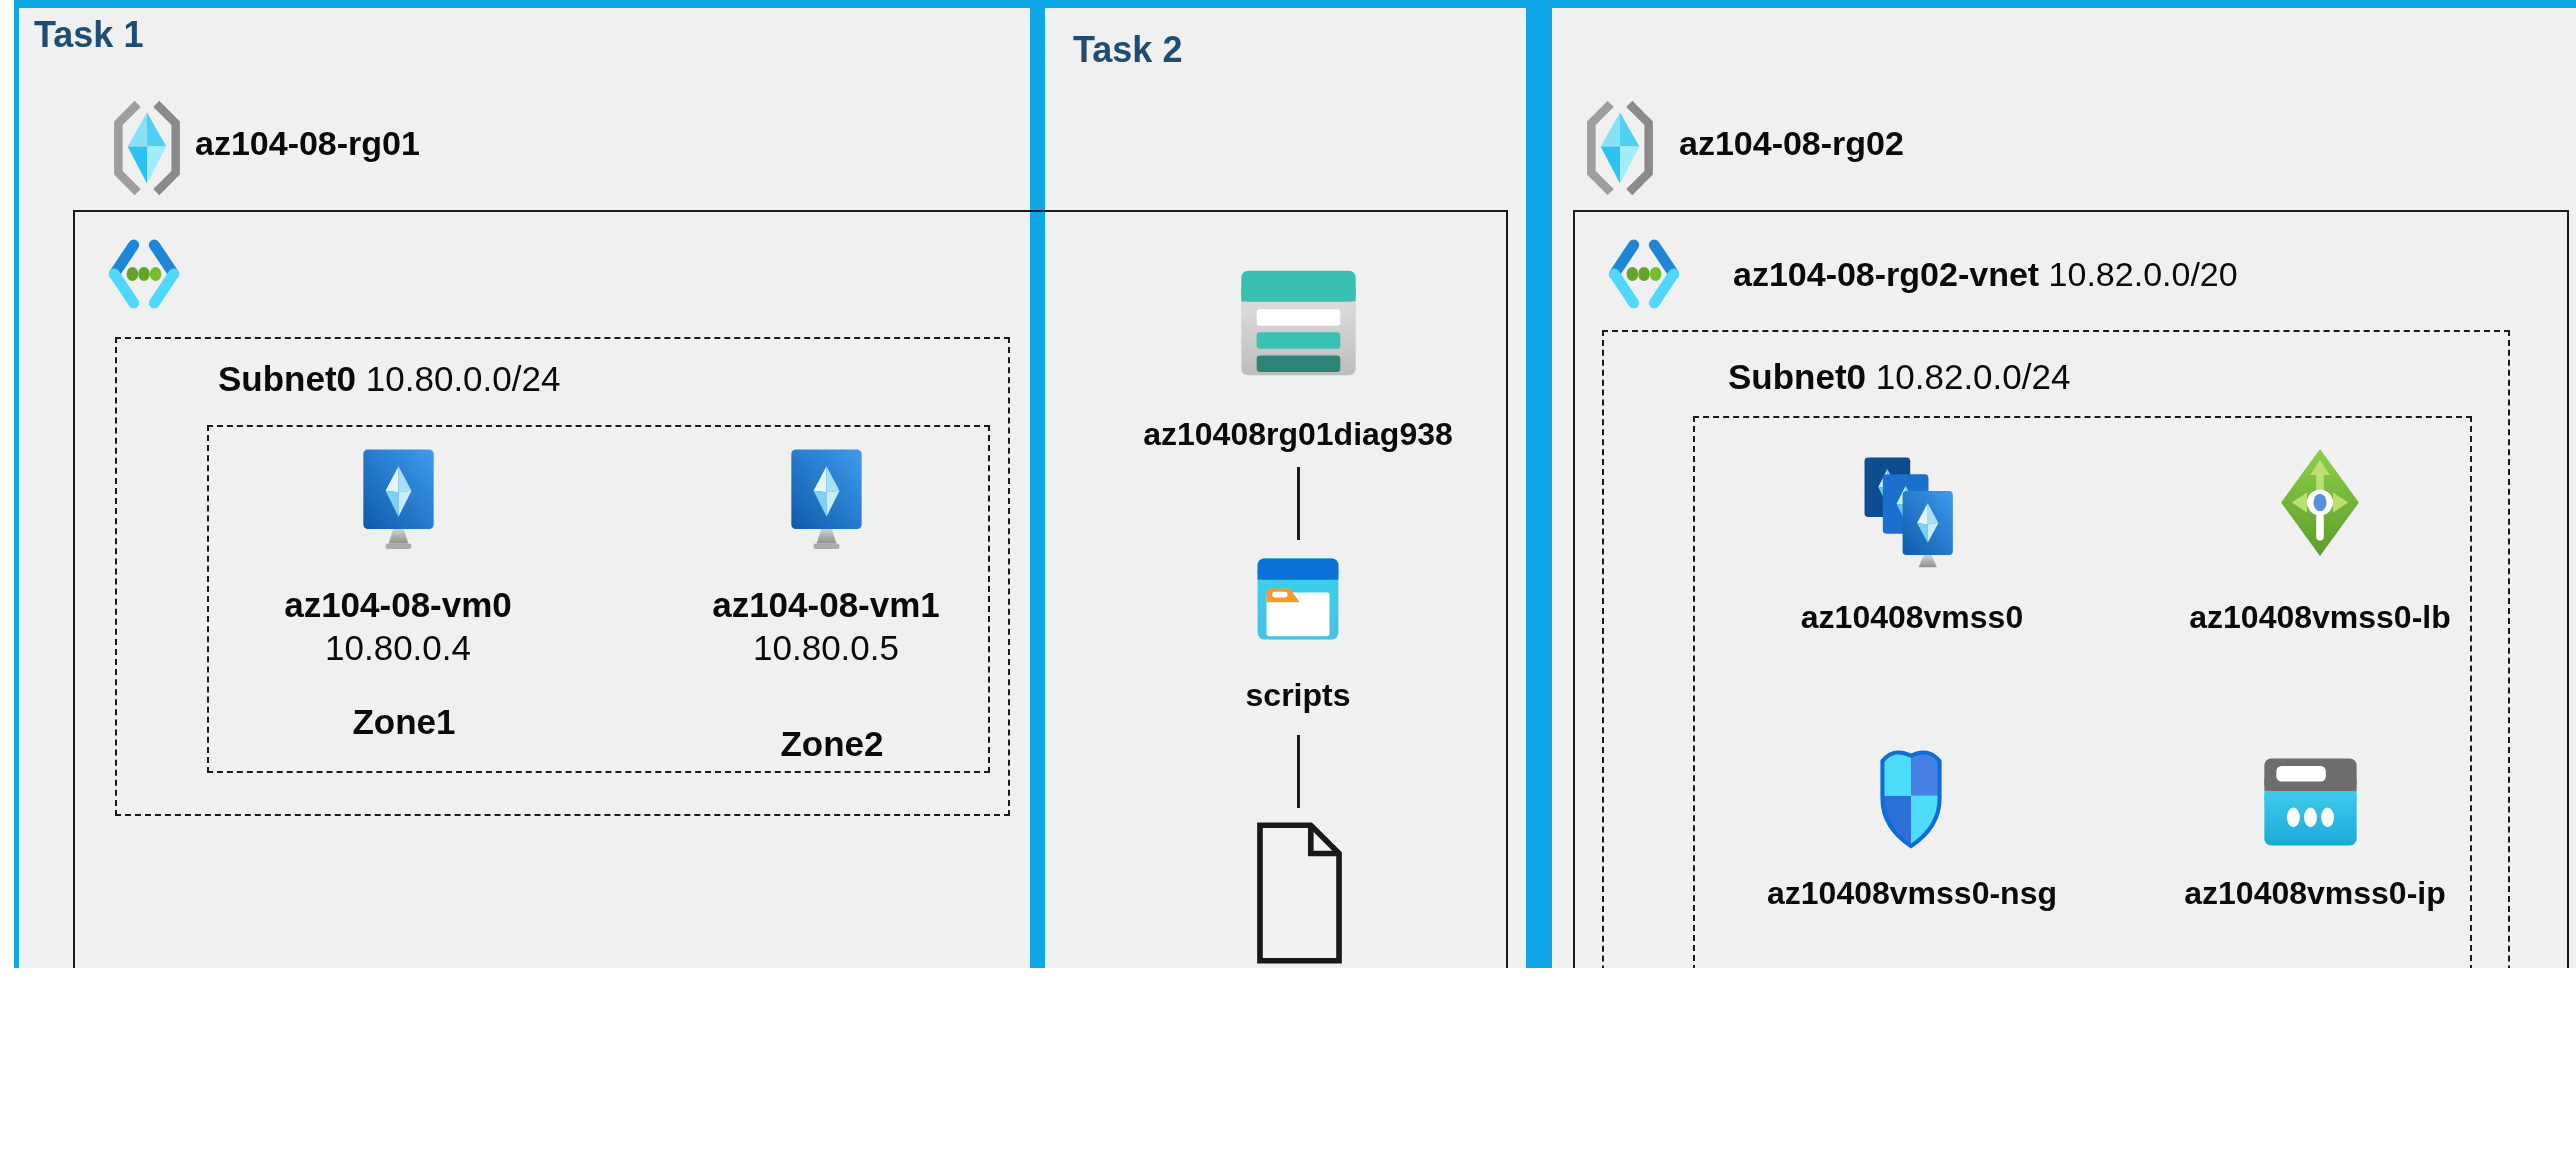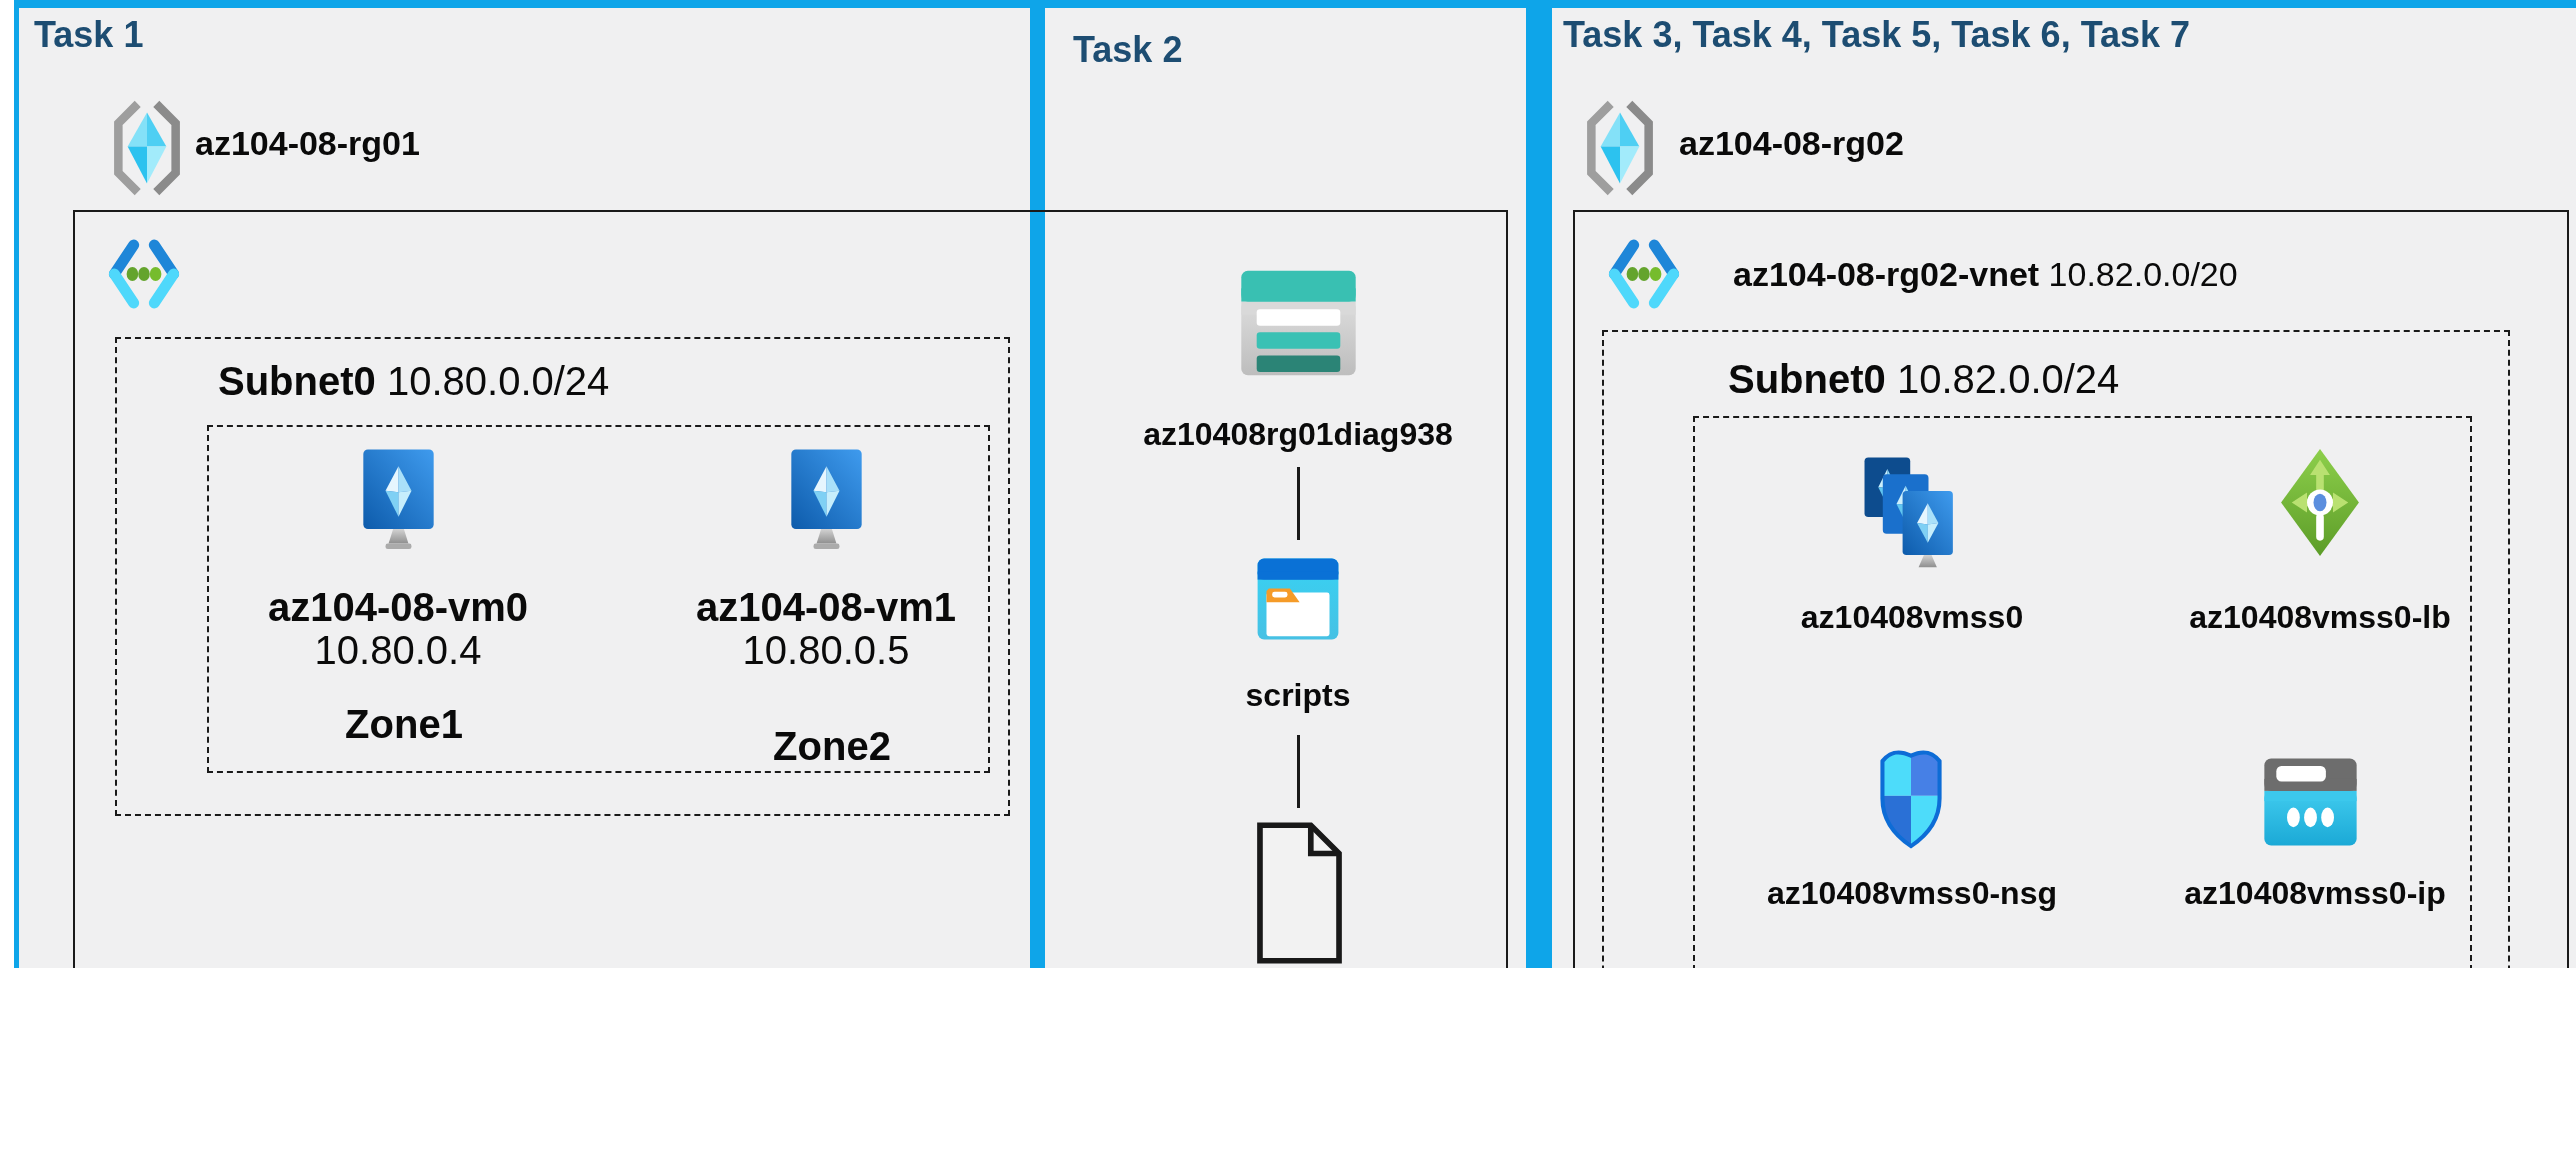--- a/index.html
+++ b/index.html
@@ -7,21 +7,21 @@
           font-family:"Liberation Sans",sans-serif;color:#0a0a0a;margin-left:14px;}
   .abs{position:absolute;}
   .panel{position:absolute;top:8px;height:1154px;background:#f0f0f1;}
   .title{position:absolute;font-weight:700;font-size:36px;color:#1d4d72;white-space:nowrap;line-height:1.1;}
   .box{position:absolute;border:2.7px solid #1a1a1a;box-sizing:border-box;}
   .dash{position:absolute;border:2.7px dashed #1a1a1a;box-sizing:border-box;}
   .lbl{position:absolute;white-space:nowrap;line-height:1.12;}
   .b{font-weight:700;}
   .fs50{font-size:34px;}
   .fs48{font-size:32px;text-align:right;}
-  .fs46{font-size:40px;}
+  .fs46{font-size:35px;}
   .cx{transform:translateX(-50%);}
   .vline{position:absolute;width:2.7px;background:#1a1a1a;}
   svg{display:block;}
 </style>
 </head>
 <body>
 
 <div class="canvas">
 
   <div class="panel" style="left:5.4px;width:1011px;"></div>
@@ -31,21 +31,20 @@
   <div class="box" style="left:59px;top:210px;width:1435px;height:878px;"></div>
   <div class="dash" style="left:101px;top:337px;width:895px;height:479px;"></div>
   <div class="dash" style="left:193px;top:425px;width:783px;height:348px;"></div>
 
   <div class="box" style="left:1559px;top:210px;width:996px;height:878px;"></div>
   <div class="dash" style="left:1588px;top:330px;width:908px;height:711px;"></div>
   <div class="dash" style="left:1679px;top:416px;width:779px;height:555px;"></div>
 
   <div class="title" style="left:20px;top:15px;">Task 1</div>
   <div class="title" style="left:1059px;top:30px;">Task 2</div>
-  <div class="title" style="left:1549px;top:15px;">Task 3, Task 4, Task 5, Task 6, Task 7</div>
 
   <div class="abs" style="left:94px;top:100px;">
     <svg width="78" height="96" viewBox="0 0 100 124">
       <path d="M38 5 L13 30 L13 94 L38 119" fill="none" stroke="#9e9e9e" stroke-width="11"></path>
       <path d="M62 5 L87 30 L87 94 L62 119" fill="none" stroke="#8b8b8b" stroke-width="11"></path>
       <polygon points="50,16 25,60 50,60" fill="#84e1f8"></polygon>
       <polygon points="50,16 75,60 50,60" fill="#4ecff3"></polygon>
       <polygon points="25,60 50,108 50,60" fill="#2cc2ef"></polygon>
       <polygon points="75,60 50,108 50,60" fill="#a2ebfb"></polygon>
     </svg>

